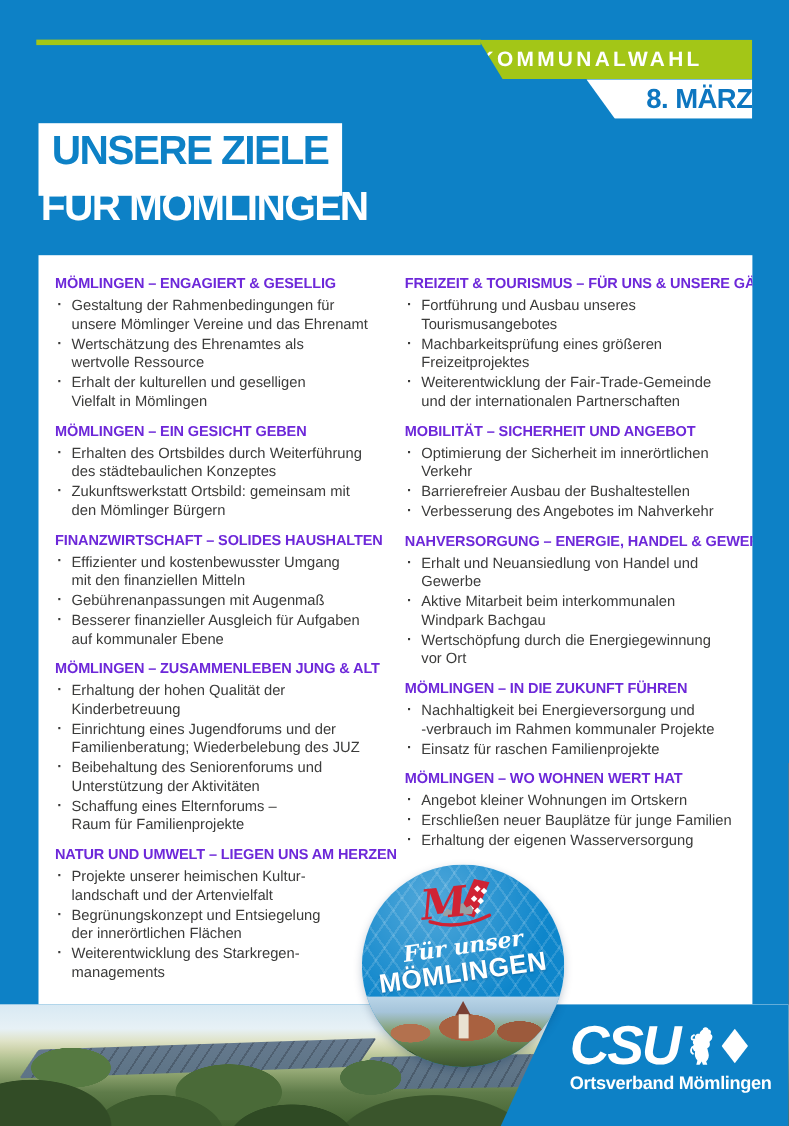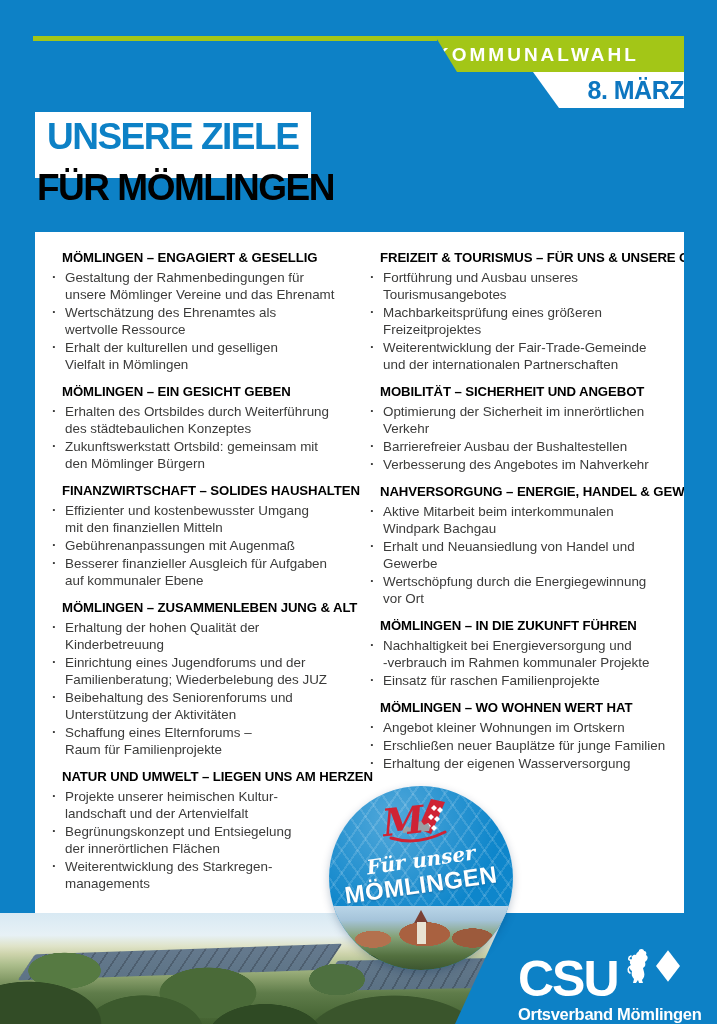--- a/index.html
+++ b/index.html
@@ -14,31 +14,31 @@
         line-height:37px;text-align:left;padding-right:0;box-sizing:border-box;}
   .banner-green span{padding-right:14px;display:block;}
   .banner-white{position:absolute;left:533px;top:72px;width:151px;height:36px;background:#fff;
         clip-path:polygon(0 0,100% 0,100% 100%,26px 100%);
         color:#0d76c0;font-size:25px;font-weight:800;line-height:36px;text-align:right;box-sizing:border-box;}
   .banner-white span{padding-right:0;display:block;letter-spacing:-0.5px;}
   
   .title-box{position:absolute;left:35px;top:112px;background:#fff;color:#0d81c6;
         font-size:37px;font-weight:800;letter-spacing:-1.5px;line-height:38px;
         padding:6px 13px 22px 12px;white-space:nowrap;}
-  .title-line2{position:absolute;left:37px;top:166px;color:#000000;
+  .title-line2{position:absolute;left:37px;top:166px;color:#ffffff;
         font-size:37px;font-weight:800;letter-spacing:-1.5px;line-height:44px;white-space:nowrap;}
   
   .card{position:absolute;left:35px;top:232px;width:649px;height:681px;background:#fff;overflow:hidden;z-index:1;}
   .card-inner{display:flex;gap:18px;padding:18px 14px 0 15px;}
   .col{box-sizing:border-box;}
   .col-left{width:300px;}
   .col-right{width:318px;}
   .goal-section{margin-bottom:11px;}
-  .goal-heading{color:#000000;font-size:13.2px;font-weight:800;letter-spacing:-0.1px;
-        white-space:nowrap;margin:0 0 4px 12px;}
+  .goal-heading{color:#6d28d9;font-size:13.2px;font-weight:800;letter-spacing:-0.1px;
+        white-space:nowrap;margin:0 0 4px 0;}
   .goal-list{list-style:none;margin:0;padding:0;color:#3b3b3a;font-size:13.4px;line-height:17px;}
   .goal-list li{position:relative;padding-left:15px;margin:0 0 1px 0;white-space:pre-line;}
   .goal-list li::before{content:"·";position:absolute;left:2px;top:-1px;font-weight:700;color:#3b3b3a;}
   
   .photo-strip{position:absolute;left:0;top:913px;width:717px;height:111px;overflow:hidden;z-index:1;
         background:linear-gradient(180deg,#d8e9f3 0%,#e7f1f6 20%,#dfe3c8 30%,#cdd3ab 37%,
                    #aebf8e 46%,#8aa06c 58%,#5f7c4a 72%,#41602f 100%);}
   .solar{position:absolute;background:repeating-linear-gradient(90deg,#5a7089 0 10px,#45566c 10px 12px);
         border-radius:2px;opacity:.92;}
   .solar-a{left:30px;top:36px;width:300px;height:26px;transform:skewX(-35deg) rotate(-2deg);}
@@ -50,21 +50,21 @@
     radial-gradient(ellipse 150px 80px at 55% 118%,#3a552c 0 60%,transparent 61%),
     radial-gradient(ellipse 80px 42px at 29% 72%,#4a6a38 0 60%,transparent 61%),
     radial-gradient(ellipse 60px 30px at 9% 52%,#567a42 0 60%,transparent 61%),
     radial-gradient(ellipse 70px 38px at 70% 98%,#41602f 0 60%,transparent 61%),
     radial-gradient(ellipse 46px 26px at 47% 60%,#4e7040 0 60%,transparent 61%);}
   
   .corner-blue{position:absolute;left:440px;top:913px;width:277px;height:111px;background:#0d81c6;
         clip-path:polygon(66px 0,277px 0,277px 111px,15px 111px);z-index:2;}
   .csu-block{position:absolute;left:78px;top:14px;width:180px;color:#fff;}
   .csu-row{display:flex;align-items:center;gap:8px;}
-  .csu-word{font-size:50px;font-weight:700;letter-spacing:-2px;line-height:46px;margin-top:29px;}
+  .csu-word{font-size:50px;font-weight:700;font-style:italic;letter-spacing:-2px;line-height:46px;}
   .csu-icons{display:flex;align-items:center;gap:4px;padding-top:2px;}
   .csu-suborg{font-size:16.5px;font-weight:700;letter-spacing:-0.3px;margin-top:3px;white-space:nowrap;}
   
   .badge{position:absolute;left:329px;top:786px;width:184px;height:184px;border-radius:50%;
         overflow:hidden;z-index:3;box-shadow:0 3px 8px rgba(0,40,80,.25);}
   .badge-top{position:absolute;inset:0;background-color:#0e86cb;background-image:
         radial-gradient(circle at 35% 18%,rgba(255,255,255,.28),rgba(255,255,255,0) 55%),
         repeating-linear-gradient(55deg,rgba(255,255,255,.13) 0 2px,rgba(255,255,255,0) 2px 13px),
         repeating-linear-gradient(-55deg,rgba(255,255,255,.13) 0 2px,rgba(255,255,255,0) 2px 13px);}
   .badge-photo{position:absolute;left:0;right:0;bottom:0;height:64px;
@@ -179,24 +179,24 @@
             <ul class="goal-list">
               <li>Optimierung der Sicherheit im innerörtlichen
 Verkehr</li>
               <li>Barrierefreier Ausbau der Bushaltestellen</li>
               <li>Verbesserung des Angebotes im Nahverkehr</li>
             </ul>
           </div>
           <div class="goal-section">
             <div class="goal-heading">NAHVERSORGUNG – ENERGIE, HANDEL &amp; GEWERBE</div>
             <ul class="goal-list">
+              <li>Erhalt und Neuansiedlung von Handel und
+Gewerbe</li>
               <li>Aktive Mitarbeit beim interkommunalen
 Windpark Bachgau</li>
-              <li>Erhalt und Neuansiedlung von Handel und
-Gewerbe</li>
               <li>Wertschöpfung durch die Energiegewinnung
 vor Ort</li>
             </ul>
           </div>
           <div class="goal-section">
             <div class="goal-heading">MÖMLINGEN – IN DIE ZUKUNFT FÜHREN</div>
             <ul class="goal-list">
               <li>Nachhaltigkeit bei Energieversorgung und
 -verbrauch im Rahmen kommunaler Projekte</li>
               <li>Einsatz für raschen Familienprojekte</li>

